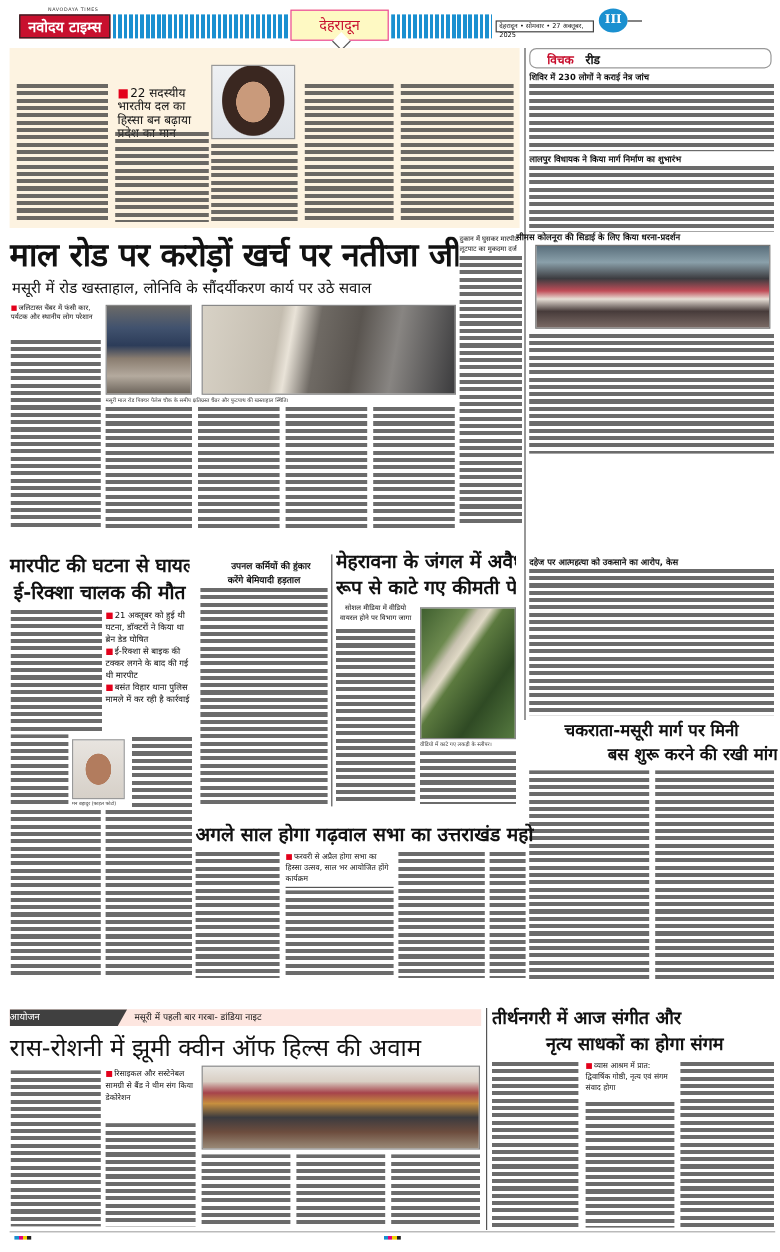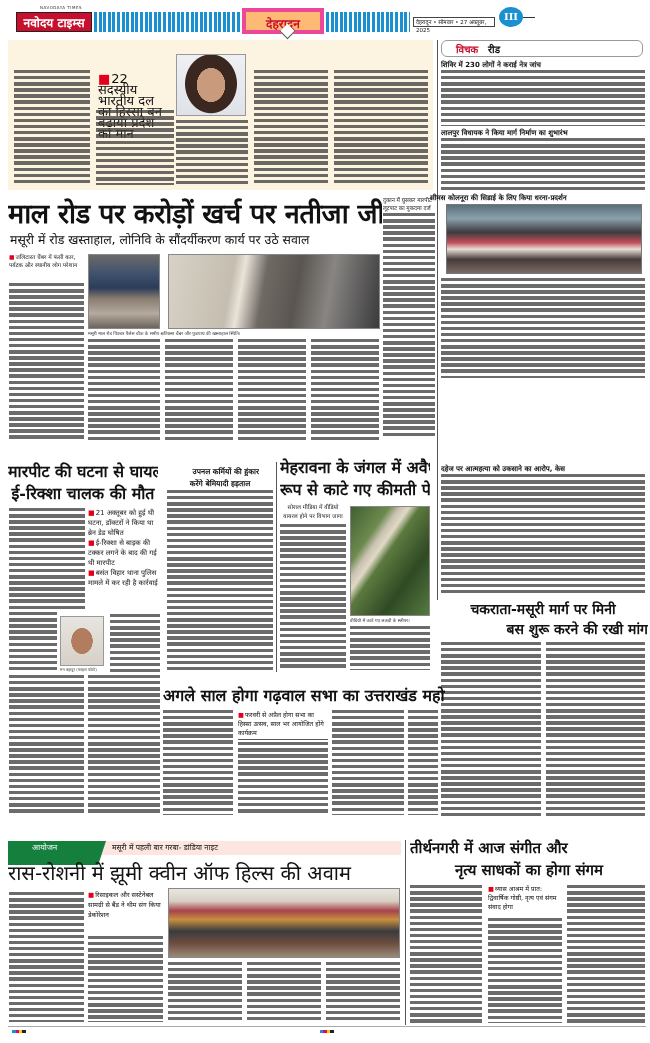--- a/index.html
+++ b/index.html
@@ -3,21 +3,21 @@
 <meta charset="utf-8">
 <style>
   *{box-sizing:border-box;margin:0;padding:0}
   body{width:650px;height:1043px;background:#fff;font-family:"DejaVu Sans",sans-serif;position:relative;overflow:hidden;color:#111}
   .abs{position:absolute}
   
   .mast{top:4px;left:8px;width:630px;height:28px}
   .brand-small{position:absolute;left:32px;top:1px;font-size:4px;color:#333;letter-spacing:.5px}
   .brand{position:absolute;left:8px;top:8px;width:76px;height:20px;background:#c8102e;color:#fff;font-weight:bold;font-size:12px;line-height:20px;text-align:center;border:1px solid #222}
   .stripes{position:absolute;top:8px;height:20px;background:repeating-linear-gradient(90deg,#1a90d0 0 3px,#fff 3px 4.6px)}
-  .city{position:absolute;left:234px;top:4px;width:82px;height:26px;border:4px solid #ec4899;background:#fdba74;text-align:center;font-weight:bold;color:#c8102e;font-size:12px;line-height:24px}
+  .city{position:absolute;left:234px;top:4px;width:82px;height:26px;border:1px solid #ec4899;background:#fef9c3;text-align:center;font-weight:normal;color:#c8102e;font-size:12px;line-height:24px}
   .city:after{content:"";position:absolute;left:36px;bottom:-7px;width:10px;height:10px;background:#fff;border-right:1px solid #555;border-bottom:1px solid #555;transform:rotate(45deg)}
   .dateline{position:absolute;left:405px;top:13px;width:82px;height:10px;border:1px solid #444;font-size:5.5px;line-height:8px;padding-left:2px;background:#fff}
   .pageno{position:absolute;left:491px;top:3px;width:24px;height:20px;border-radius:50%;background:#1a90d0;color:#fff;font-weight:bold;font-family:"DejaVu Serif",serif;font-size:10px;text-align:center;line-height:20px}
   .pageline{position:absolute;left:515px;top:13px;width:12px;border-top:1px solid #333}
   
   .col{font-size:4.4px;line-height:6.1px;color:#222;text-align:justify;overflow:hidden;word-break:break-all}
   .colfill{background:repeating-linear-gradient(180deg,#3a3a3a 0 3.4px,transparent 3.4px 6.1px);opacity:.75}
   .hl{font-weight:bold;color:#111;white-space:nowrap;overflow:hidden}
   .cream{background:#fdf3e1}
   .redsq:before{content:"■";color:#e3001b;margin-right:1px}
@@ -35,21 +35,21 @@
   <div class="stripes" style="left:86px;width:146px"></div>
   <div class="city">देहरादून</div>
   <div class="stripes" style="left:318px;width:84px"></div>
   <div class="dateline">देहरादून • सोमवार • 27 अक्तूबर, 2025</div>
   <div class="pageno">III</div>
   <div class="pageline"></div>
 </div>
 
 <div class="abs cream" style="left:8px;top:40px;width:425px;height:150px">
   <div class="col colfill" style="position:absolute;left:6px;top:30px;width:76px;height:115px"></div>
-  <div class="redsq" style="position:absolute;left:90px;top:33px;width:72px;font-size:13px;line-height:11px;color:#111">22 सदस्यीय भारतीय दल का हिस्सा बन बढ़ाया प्रदेश का मान</div>
+  <div class="redsq" style="position:absolute;left:90px;top:33px;width:72px;font-size:10px;line-height:11px;color:#111">22 सदस्यीय भारतीय दल का हिस्सा बन बढ़ाया प्रदेश का मान</div>
   <div class="col colfill" style="position:absolute;left:88px;top:70px;width:78px;height:75px"></div>
   <div class="photo" style="position:absolute;left:168px;top:14px;width:70px;height:62px;background:radial-gradient(ellipse 20px 24px at 50% 50%,#c99a7b 0 70%,transparent 72%),radial-gradient(ellipse 30px 34px at 50% 48%,#3a2720 0 85%,transparent 88%),linear-gradient(#eef0f3,#dfe3e8);border:1px solid #999"></div>
   <div class="col colfill" style="position:absolute;left:168px;top:80px;width:72px;height:65px"></div>
   <div class="col colfill" style="position:absolute;left:246px;top:30px;width:74px;height:115px"></div>
   <div class="col colfill" style="position:absolute;left:326px;top:30px;width:94px;height:115px"></div>
 </div>
 
 <div class="rule" style="left:437px;top:40px;width:1px;height:560px"></div>
 <div class="abs" style="left:441px;top:40px;width:202px;height:17px;border:1px solid #999;border-radius:6px;background:#fff">
   <span style="position:absolute;left:14px;top:1px;font-size:10px;font-weight:bold;color:#c8102e">विचक</span>
@@ -115,21 +115,21 @@
 <div class="abs col colfill" style="left:546px;top:642px;width:99px;height:175px"></div>
 
 <div class="abs hl" style="left:163px;top:686px;width:282px;font-size:16px;line-height:20px">अगले साल होगा गढ़वाल सभा का उत्तराखंड महोत्सव</div>
 <div class="abs col colfill" style="left:163px;top:710px;width:70px;height:105px"></div>
 <div class="abs redsq" style="left:238px;top:710px;width:90px;font-size:6.3px;line-height:9px;border-bottom:1px solid #555;padding-bottom:2px">फरवरी से अप्रैल होगा सभा का हिस्सा उत्सव, साल भर आयोजित होंगे कार्यक्रम</div>
 <div class="abs col colfill" style="left:238px;top:742px;width:90px;height:73px"></div>
 <div class="abs col colfill" style="left:332px;top:710px;width:72px;height:105px"></div>
 <div class="abs col colfill" style="left:408px;top:710px;width:30px;height:105px"></div>
 
 <div class="abs tagbar" style="left:8px;top:841px;width:393px;height:14px">
-  <div style="position:absolute;left:0;top:0;width:98px;height:24px;background:#15803d;clip-path:polygon(0 0,100% 0,92% 100%,0 100%);color:#fff;font-size:8px;line-height:14px;padding-left:24px">आयोजन</div>
+  <div style="position:absolute;left:0;top:0;width:98px;height:14px;background:#404040;clip-path:polygon(0 0,100% 0,92% 100%,0 100%);color:#fff;font-size:8px;line-height:14px;">आयोजन</div>
   <div style="position:absolute;left:104px;top:0;font-size:7.5px;line-height:14px;color:#111">मसूरी में पहली बार गरबा- डांडिया नाइट</div>
 </div>
 <div class="abs hl" style="left:8px;top:860px;width:396px;font-size:20px;font-weight:normal;line-height:26px">रास-रोशनी में झूमी क्वीन ऑफ हिल्स की अवाम</div>
 <div class="abs col colfill" style="left:9px;top:892px;width:75px;height:130px"></div>
 <div class="abs redsq" style="left:88px;top:890px;width:75px;font-size:6.5px;line-height:10px">रिसाइकल और सस्टेनेबल सामग्री से बैंड ने थीम संग किया डेकोरेशन</div>
 <div class="abs col colfill" style="left:88px;top:936px;width:75px;height:86px"></div>
 <div class="abs photo" style="left:168px;top:888px;width:232px;height:70px;background:linear-gradient(180deg,#e8e6e2 0,#d9cfc4 18%,#a6434b 32%,#c78f3f 45%,#3b3b3f 62%,#6d4d3e 80%,#9a8a78 100%);border:1px solid #888"></div>
 <div class="abs col colfill" style="left:168px;top:962px;width:74px;height:60px"></div>
 <div class="abs col colfill" style="left:247px;top:962px;width:74px;height:60px"></div>
 <div class="abs col colfill" style="left:326px;top:962px;width:74px;height:60px"></div>

